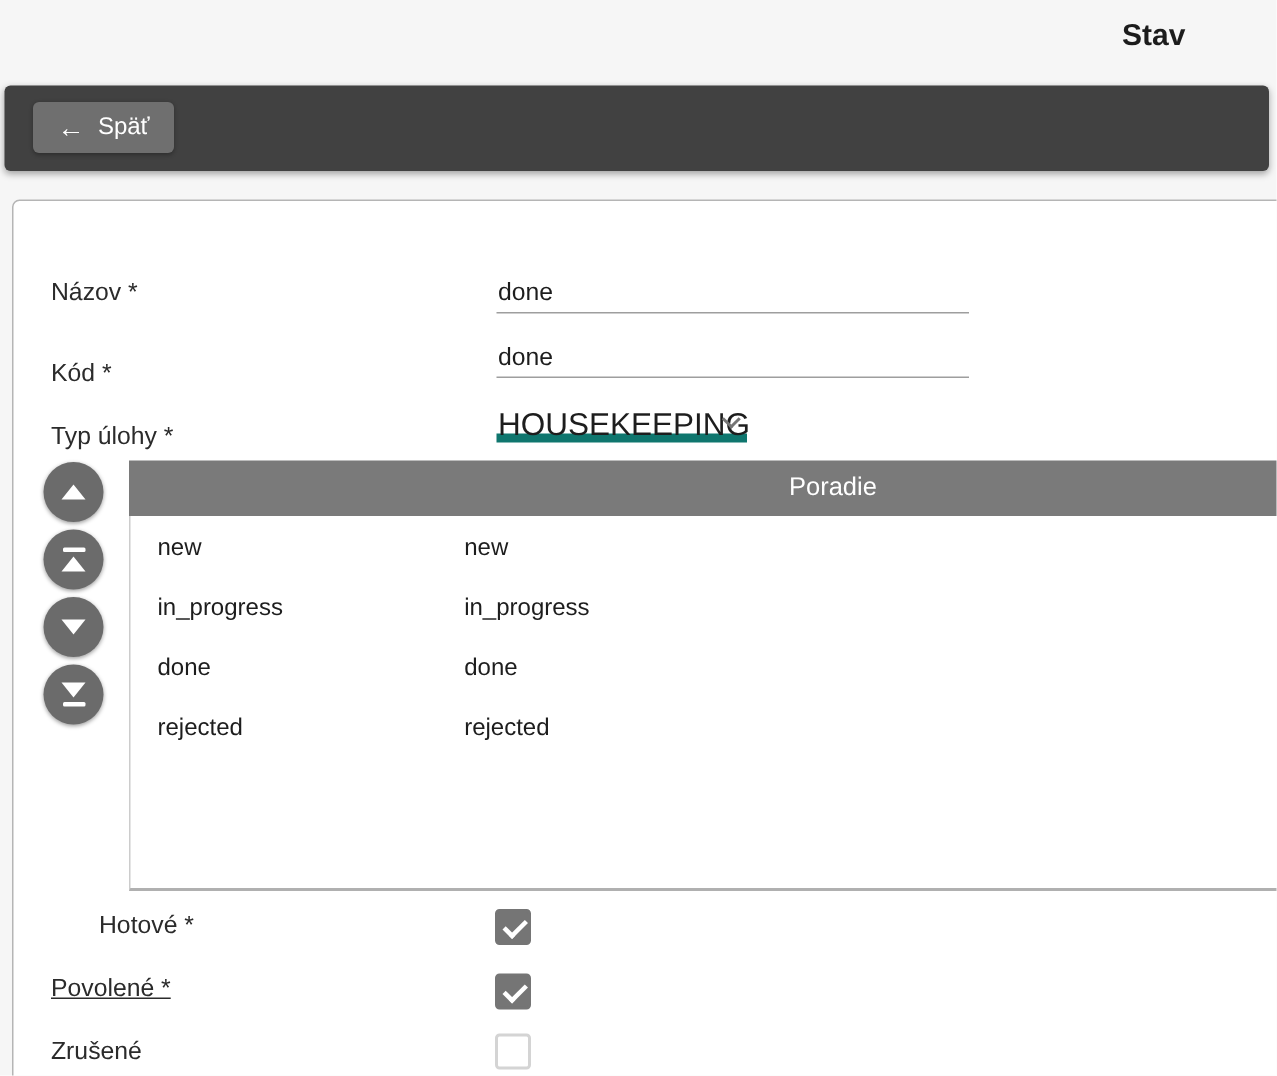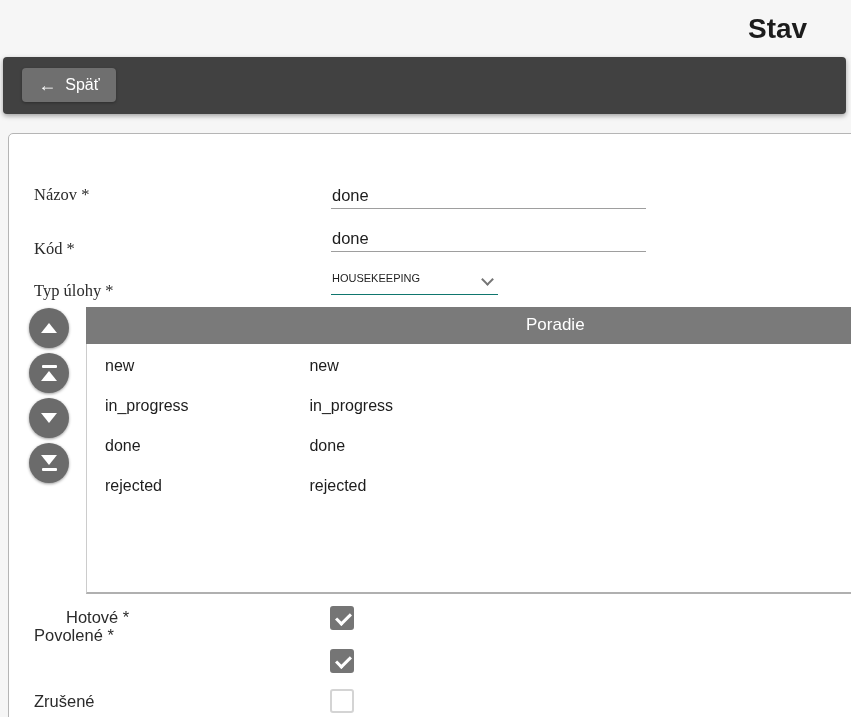--- a/index.html
+++ b/index.html
@@ -8,21 +8,21 @@
     font-family:"Liberation Sans", sans-serif;
     background:#f6f6f6;
     position:relative;
     color:#212121;
   }
   .viewport { position:absolute; inset:0; overflow:hidden; }
 
   
   .page-title {
     position:absolute; left:748px; top:13px;
-    font-size:28px; font-weight:bold; color:#1c1c1c;
+    font-size:20px; font-weight:bold; color:#1c1c1c;
   }
 
   
   .toolbar {
     position:absolute; left:3px; top:57px; width:843px; height:57px;
     background:#414141; border-radius:4px;
     box-shadow:0 2px 5px rgba(0,0,0,0.35);
   }
   .back-btn {
     position:absolute; left:19px; top:11px; height:34px; min-width:94px;
@@ -36,34 +36,34 @@
 
   
   .panel {
     position:absolute; left:8px; top:133px; width:892px; height:600px;
     background:#ffffff; border:1px solid #b5b5b5; border-radius:5px;
   }
 
   
   .field-label {
     position:absolute; left:25px;
-    font-size:16.5px; color:#2b2b2b; line-height:18px; white-space:nowrap;font-family:Liberation Serif, serif;
+    font-size:16.5px; color:#2b2b2b; line-height:18px; white-space:nowrap;
   }
   .lbl-nazov { top:52px; } .lbl-kod { top:106px; } .lbl-typ { top:148px; }
   .txt-input {
     position:absolute; left:322px; width:315px; height:23px;
     border:none; border-bottom:1px solid #9e9e9e; background:transparent;
     font-family:"Liberation Sans", sans-serif; font-size:16.5px; color:#1d1d1d;
     padding:0 0 3px 1px; outline:none;
   }
   .inp-nazov { top:52px; } .inp-kod { top:95px; }
   .select-box {
     position:absolute; left:322px; top:137px; width:167px; height:24px;
-    border-bottom:1px solid #0f766e; cursor:pointer;
-    font-size:11px; color:#1d1d1d; padding:1px 0 0 1px;
+    border-bottom:6px solid #0f766e; cursor:pointer;
+    font-size:21px; color:#1d1d1d; padding:1px 0 0 1px;
   }
   .chevron-down {
     position:absolute; right:6px; top:4px; width:9px; height:9px;
     border-right:2px solid #757575; border-bottom:2px solid #757575;
     transform:rotate(45deg);
   }
 
   
   .move-btn {
     position:absolute; left:20px; width:40px; height:40px; border-radius:50%;
@@ -89,21 +89,21 @@
     position:absolute; left:77px; top:210px; width:815px; height:250px;
     background:#ffffff; border-left:1px solid #cccccc; border-right:1px solid #cccccc;
     border-bottom:2px solid #b0b0b0; padding-top:2px; overflow:hidden;
   }
   .order-row { height:40px; line-height:40px; padding-left:18px; font-size:16px; color:#1d1d1d; cursor:pointer; }
   .order-cell-name { display:inline-block; width:200px; }
   .order-cell-order { display:inline-block; }
 
   
   .chk-label { position:absolute; left:25px; font-size:16.5px; color:#2b2b2b; white-space:nowrap; }
-  .cl-1 { top:474px;margin-left:32px; } .cl-2 { top:492px; } .cl-3 { top:558px; }
+  .cl-1 { top:474px;margin-left:32px; } .cl-2 { top:516px;text-decoration:underline; } .cl-3 { top:558px; }
   .checkbox {
     position:absolute; left:321px; width:24px; height:24px; border-radius:3px;
     background:#ffffff; border:2px solid #d4d4d4; cursor:pointer;
   }
   .cb-1 { top:472px; } .cb-2 { top:515px; } .cb-3 { top:555px; }
   .checkbox.checked { background:#757575; border-color:#757575; }
   .checkbox.checked::after {
     content:""; position:absolute; left:4px; top:5px; width:12px; height:6px;
     border-left:3px solid #fff; border-bottom:3px solid #fff;
     transform:rotate(-45deg);

